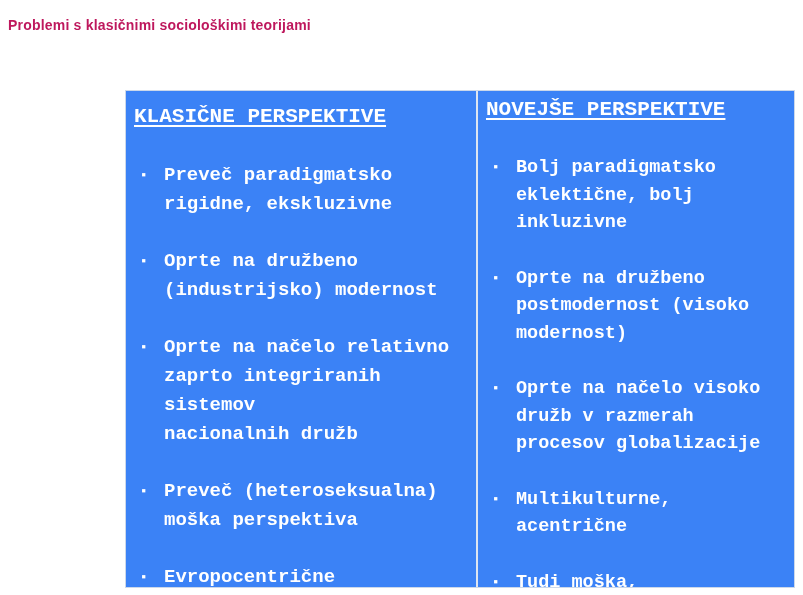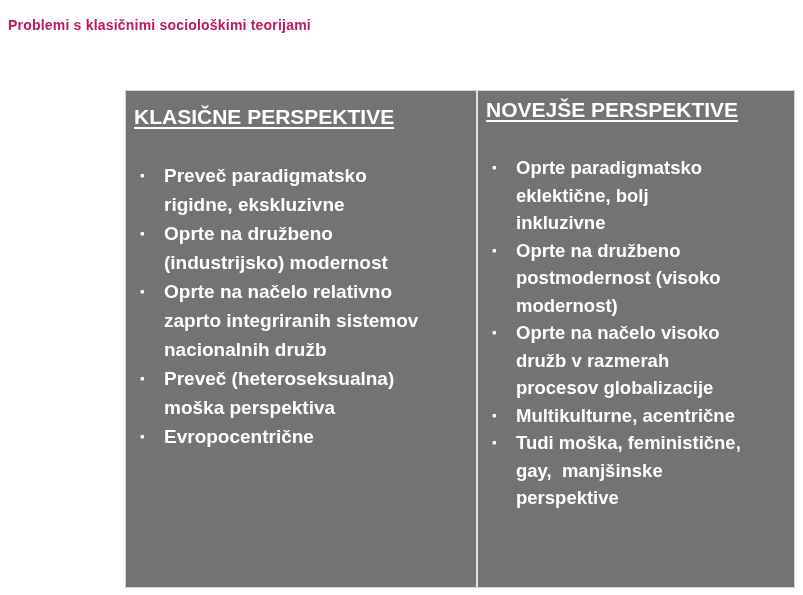--- a/index.html
+++ b/index.html
@@ -22,25 +22,26 @@
   }
   .comparison-table {
     position: absolute;
     left: 125px; top: 90px;
     width: 670px; height: 498px;
     display: flex;
     box-sizing: border-box;
     border: 1px solid #ccd8ea;
   }
   .cell {
-    background: #737373;
+    background: #3b82f6;
     color: #ffffff;
     font-weight: bold;
     box-sizing: border-box;
     overflow: hidden;
+    font-family: Liberation Mono, monospace;
   }
   .cell-left {
     width: 352px;
     border-right: 2px solid #dde5f1;
     padding: 12px 10px 0 8px;
   }
   .cell-right {
     flex: 1;
     padding: 5px 4px 0 8px;
   }
@@ -55,20 +56,21 @@
   }
   .bullets {
     list-style: none;
     margin: 30px 0 0 0;
     padding: 0;
   }
   .bullets li {
     position: relative;
     padding-left: 30px;
     white-space: pre-wrap;
+    margin-top: 28px;
   }
   .cell-left .bullets li { font-size: 19px;   line-height: 29px; }
   .cell-right .bullets li { font-size: 18.5px; line-height: 27.5px; }
   .bullets li::before {
     content: "▪";
     position: absolute;
     left: 6px; top: 0;
     font-size: 13px;
     line-height: inherit;
   }
@@ -92,21 +94,21 @@
 nacionalnih družb</li>
         <li>Preveč (heteroseksualna)
 moška perspektiva</li>
         <li>Evropocentrične</li>
       </ul>
   </div>
 
   <div class="cell cell-right">
     <h2 class="cell-header">NOVEJŠE PERSPEKTIVE</h2>
     <ul class="bullets">
-        <li>Oprte paradigmatsko
+        <li>Bolj paradigmatsko
 eklektične, bolj
 inkluzivne</li>
         <li>Oprte na družbeno
 postmodernost (visoko
 modernost)</li>
         <li>Oprte na načelo visoko
 družb v razmerah
 procesov globalizacije</li>
         <li>Multikulturne, acentrične</li>
         <li>Tudi moška, feministične,

